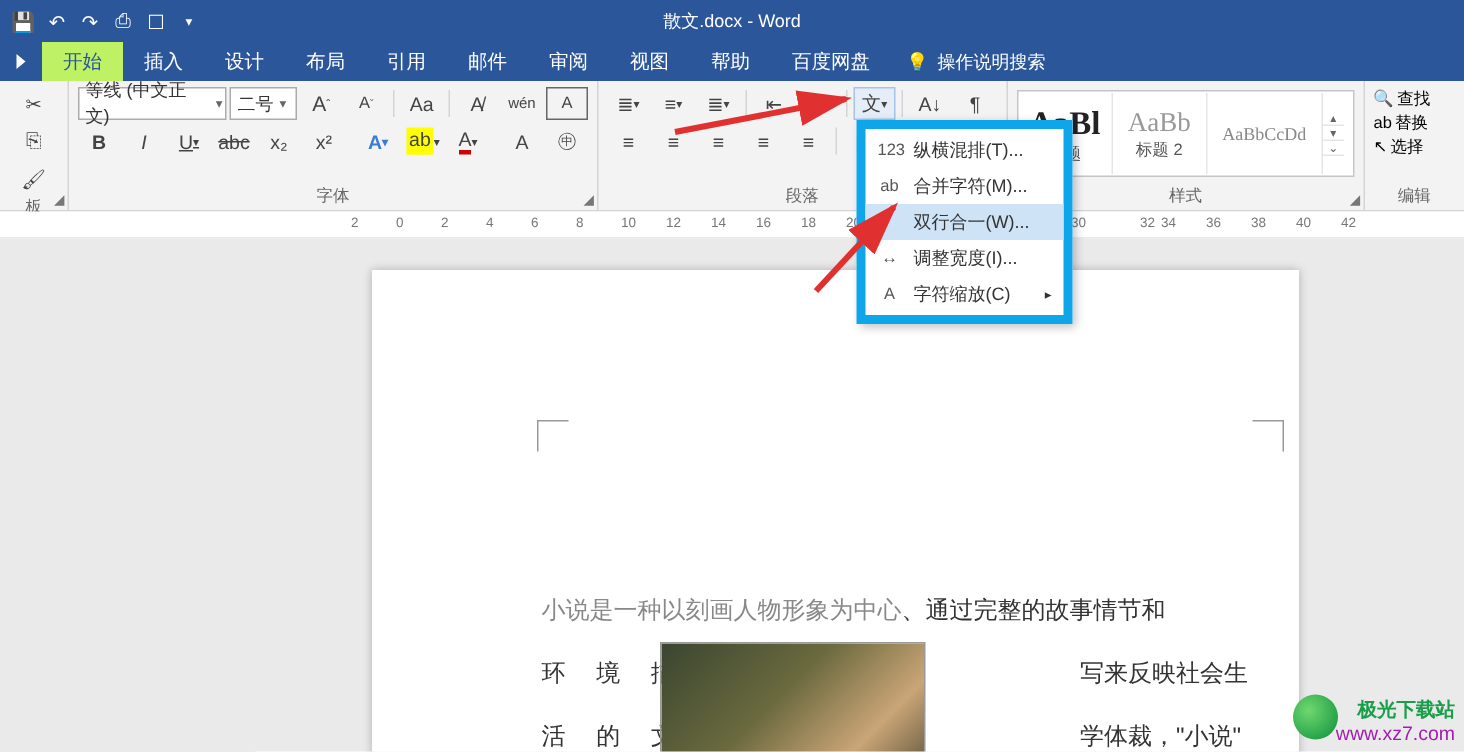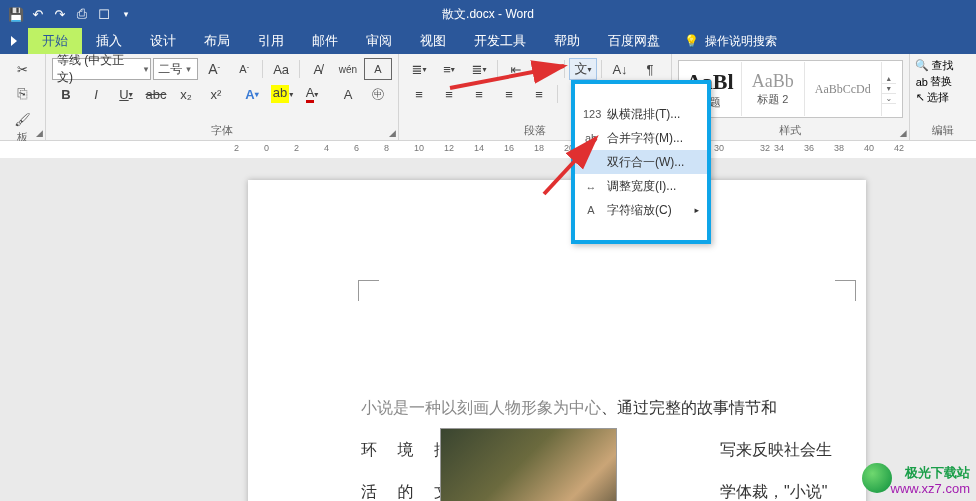--- a/index.html
+++ b/index.html
@@ -20,21 +20,21 @@
 .btn{height:20px;min-width:20px;padding:0 3px;display:flex;align-items:center;justify-content:center;border:1px solid transparent;cursor:pointer;font-size:13px;color:#444}
 .combo{height:20px;border:1px solid #ababab;background:#fff;display:flex;align-items:center;padding:0 2px 0 4px;font-size:12px;color:#333}
 .combo .dd{margin-left:4px;color:#666;font-size:9px}
 .sep{width:1px;height:18px;background:#d4d4d4;margin:0 2px}
 .styles-gallery{display:flex;align-items:center;border:1px solid #c5c5c5;background:#fff;height:56px}
 .style-item{width:62px;height:54px;border-right:1px solid #e5e5e5;display:flex;flex-direction:column;align-items:center;justify-content:center;cursor:pointer}
 .style-item .prev{font-size:18px;color:#222;font-family:"Times New Roman"}
 .style-item .lbl{font-size:11px;color:#555}
 .style-scroll{width:14px;display:flex;flex-direction:column}
 .style-scroll div{flex:1;display:flex;align-items:center;justify-content:center;font-size:8px;color:#666;border-bottom:1px solid #e5e5e5}
-.dropdown{position:absolute;background:#fff;border:4px solid #0ea5e9;box-shadow:2px 2px 6px rgba(0,0,0,.25);z-index:50;padding:18px 0;width:132px}
+.dropdown{position:absolute;background:#fff;border:6px solid #0ea5e9;box-shadow:2px 2px 6px rgba(0,0,0,.25);z-index:50;padding:2px 0;width:132px}
 .dd-item{height:24px;display:flex;align-items:center;padding:0 8px;gap:8px;font-size:12px;color:#333;cursor:pointer}
 .dd-item:hover,.dd-item.hover{background:#cfe3f7}
 .dd-ico{width:16px;text-align:center;color:#555;font-size:11px}
 .ruler{height:18px;background:#fff;border-bottom:1px solid #e5e5e5;position:relative;font-size:9px;color:#777}
 .ruler-h{position:absolute;left:234px;right:26px;top:0;height:18px}
 .ruler-h span{position:absolute;top:2px}
 .page-area{position:absolute;top:158px;left:0;right:0;bottom:0;background:#eaeaea;overflow:hidden}
 .page{position:absolute;left:248px;top:22px;width:618px;height:700px;background:#fff;box-shadow:0 0 6px rgba(0,0,0,.25)}
 .sel-box{position:absolute;left:113px;top:124px;width:78px;height:46px;background:#bfbfbf;display:flex;align-items:center;justify-content:center;font-size:28px;font-weight:bold;color:#222}
 .doc-text{position:absolute;left:113px;color:#333;font-size:16px;line-height:36px}
@@ -73,21 +73,20 @@
       </svg>
   </div>
   <div class="mtab active">开始</div>
   <div class="mtab">插入</div>
   <div class="mtab">设计</div>
   <div class="mtab">布局</div>
   <div class="mtab">引用</div>
   <div class="mtab">邮件</div>
   <div class="mtab">审阅</div>
   <div class="mtab">视图</div>
-  <div class="mtab">开发工具</div>
   <div class="mtab">帮助</div>
   <div class="mtab">百度网盘</div>
   <div class="tell">
     <span>💡</span>
     <span>操作说明搜索</span>
   </div>
 </div>
 
 <div class="ribbon">
 

